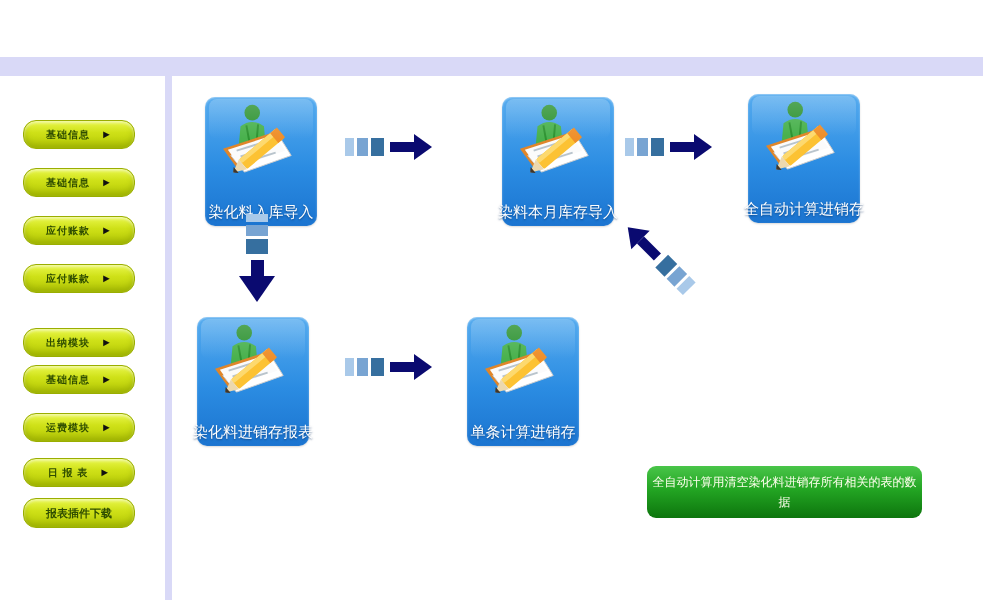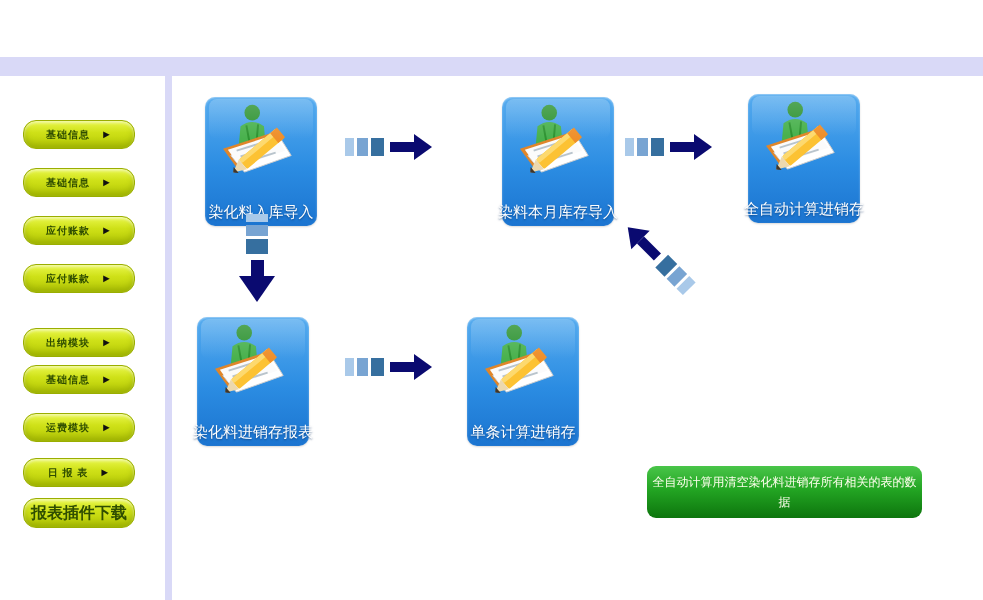--- a/index.html
+++ b/index.html
@@ -13,21 +13,21 @@
 
   
   .side-btn{position:absolute;left:23px;width:112px;height:29px;box-sizing:border-box;
             border-radius:13px;border:1px solid #9aae00;cursor:pointer;
             background:linear-gradient(180deg,#e9f74a 0%,#cfe118 42%,#b5c904 100%);
             box-shadow:inset 0 2px 3px rgba(255,255,255,.55), inset 0 -4px 6px rgba(125,145,0,.45);
             display:flex;align-items:center;justify-content:center;gap:11px;}
   .side-label{font-size:10px;font-weight:bold;color:#2f4d00;letter-spacing:1px;white-space:pre;}
   .side-arrow{font-size:11px;color:#101010;line-height:1;}
   .side-btn.no-arrow{height:30px;}
-  .side-btn.no-arrow .side-label{font-size:16px;letter-spacing:0;}
+  .side-btn.no-arrow .side-label{font-size:11px;letter-spacing:0;}
 
   
   .tile{position:absolute;width:112px;height:129px;border-radius:10px;cursor:pointer;
         background:linear-gradient(180deg,#55abef 0%,#2b8ce2 55%,#1b74d0 100%);
         box-shadow:inset 0 1px 2px rgba(255,255,255,.45), 0 1px 2px rgba(0,0,0,.15);}
   .tile::after{content:"";position:absolute;left:4px;top:2px;width:104px;height:40px;border-radius:8px;
         background:linear-gradient(180deg,rgba(255,255,255,.22),rgba(255,255,255,0));}
   .tile-art{position:absolute;left:50%;top:3px;transform:translateX(-50%);}
   .tile-label{position:absolute;bottom:4px;left:50%;transform:translateX(-50%);white-space:nowrap;
         font-size:15px;color:#ffffff;text-shadow:0 1px 2px rgba(0,40,90,.6);}

